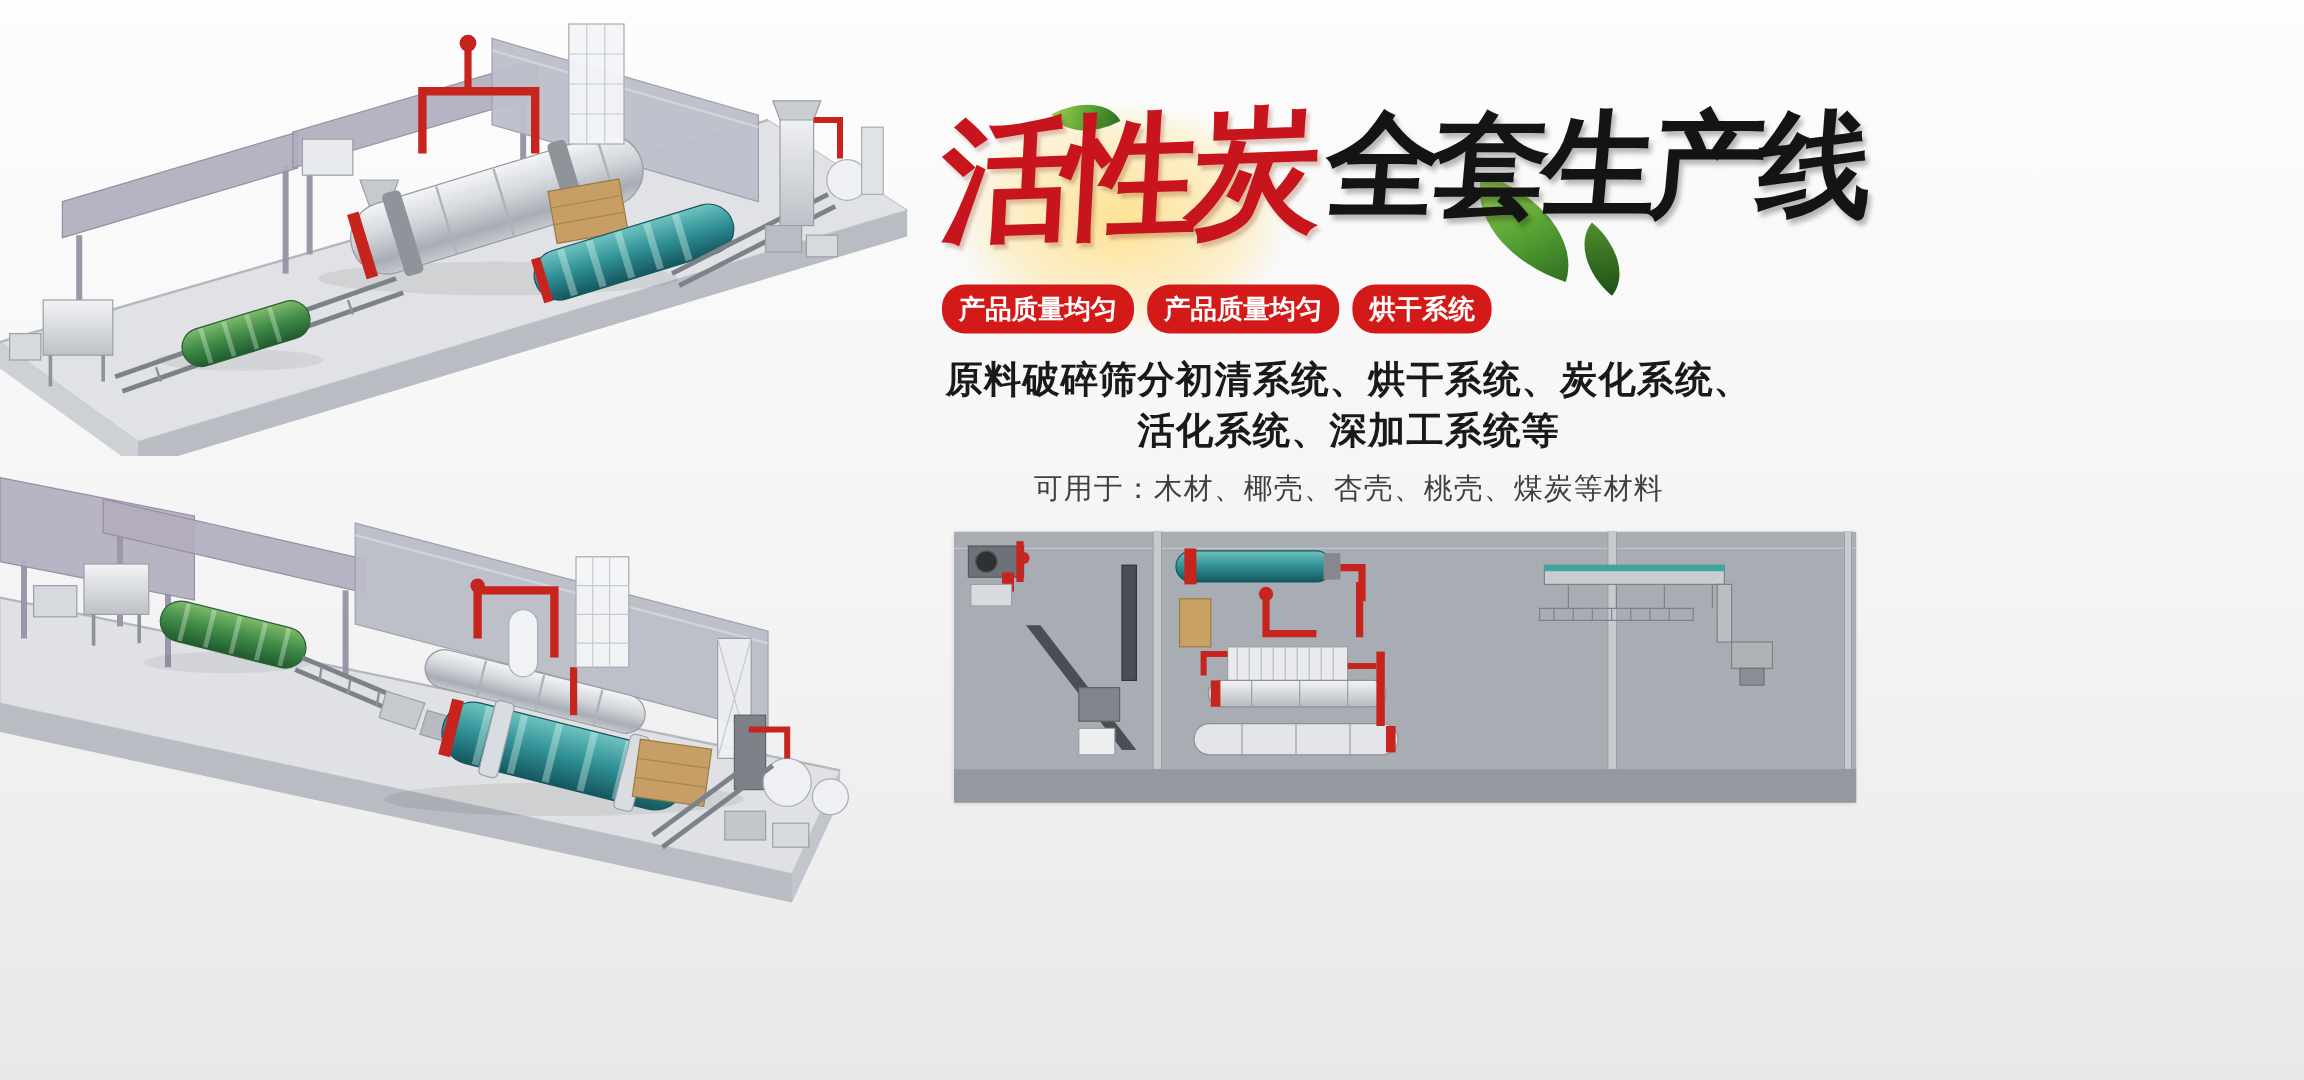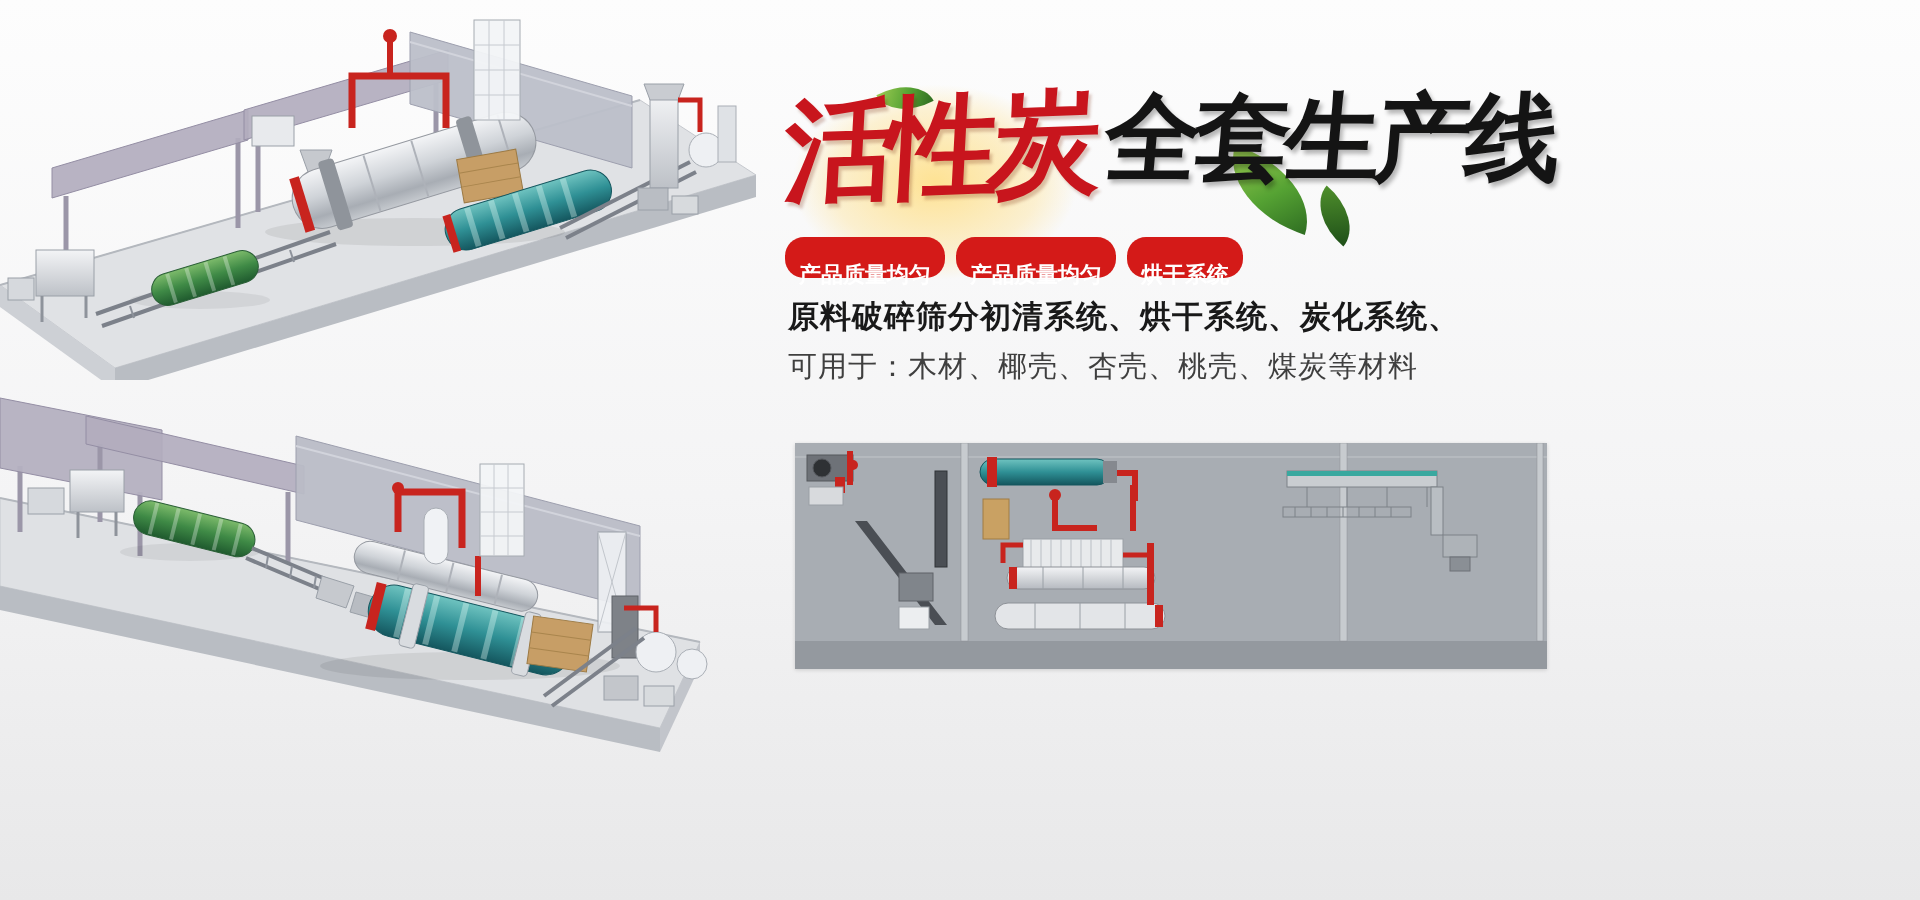--- a/index.html
+++ b/index.html
@@ -45,27 +45,27 @@
     border-radius: 0 100% 0 100%;
   }
   .leaf-a { left:96px;  top:10px;  width:48px; height:32px; transform:rotate(-28deg); }
   .leaf-b { left:438px; top:86px;  width:94px; height:64px; transform:rotate(18deg); z-index:1; }
   .leaf-c { left:524px; top:126px; width:52px; height:36px; transform:rotate(40deg);
             background: linear-gradient(135deg,#4f8f2c,#1e4f18); }
 
   .features { position:absolute; left:25px; top:237px; display:flex; gap:11px; z-index:3; }
   .badge {
     background:#d41a18; color:#ffffff; font-weight:bold; font-size:22px;
-    height:41px; line-height:41px; padding:17px 14px; border-radius:19px;
+    height:41px; line-height:41px; padding:0 14px; border-radius:19px;
     white-space:nowrap;
   }
 
-  .desc { position:absolute; left:28px; top:296px; z-index:3; }
+  .desc { position:absolute; left:28px; top:296px; z-index:3;text-align:center; }
   .desc-bold { font-size:31px; font-weight:bold; color:#191919; line-height:42px; letter-spacing:1px; }
-  .desc-light { font-size:29px; font-weight:400; color:#3f3f3f; line-height:40px; margin-top:8px; letter-spacing:1px; }
+  .desc-light { font-size:24px; font-weight:400; color:#3f3f3f; line-height:40px; margin-top:8px; letter-spacing:1px; }
 
   .diagram {
     position:absolute; left:35px; top:443px; width:752px; height:226px;
     box-shadow: 0 1px 4px rgba(0,0,0,0.15);
   }
   .diagram svg { display:block; }
 </style>
 </head>
 <body>
 
@@ -351,20 +351,21 @@
     </div>
 
     <div class="features">
       <span class="badge">产品质量均匀</span>
       <span class="badge">产品质量均匀</span>
       <span class="badge">烘干系统</span>
     </div>
 
     <div class="desc">
       <div class="desc-bold">原料破碎筛分初清系统、烘干系统、炭化系统、</div>
+      <div class="desc-bold">活化系统、深加工系统等</div>
       <div class="desc-light">可用于：木材、椰壳、杏壳、桃壳、煤炭等材料</div>
     </div>
 
     <div class="diagram">
       <svg viewBox="0 0 752 226" width="752" height="226" xmlns="http://www.w3.org/2000/svg">
         <defs>
           <linearGradient id="gTealD" x1="0" y1="0" x2="0" y2="1">
             <stop offset="0" stop-color="#6fc3c0"></stop>
               <stop offset="0.5" stop-color="#2f9095"></stop>
               <stop offset="1" stop-color="#14565e"></stop>

